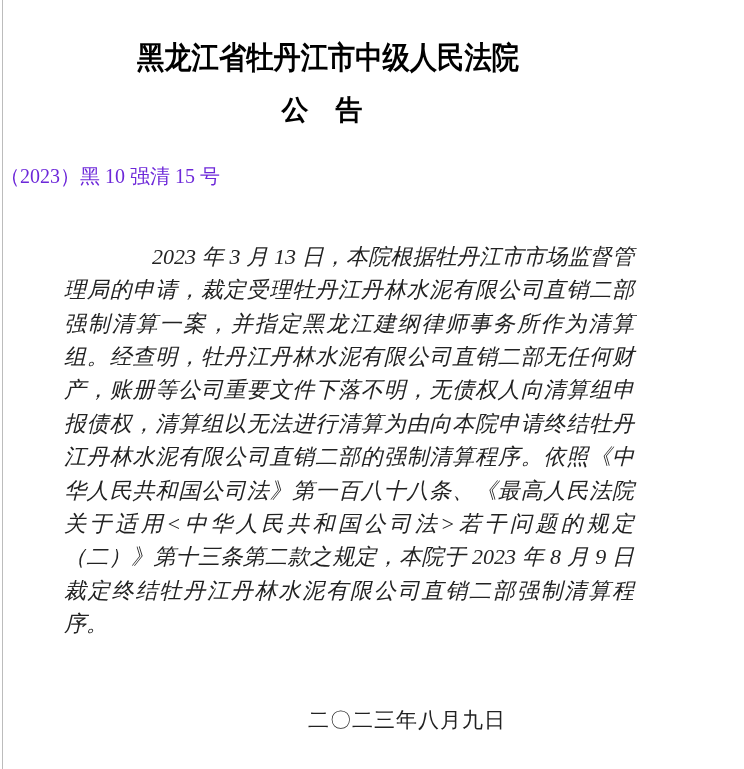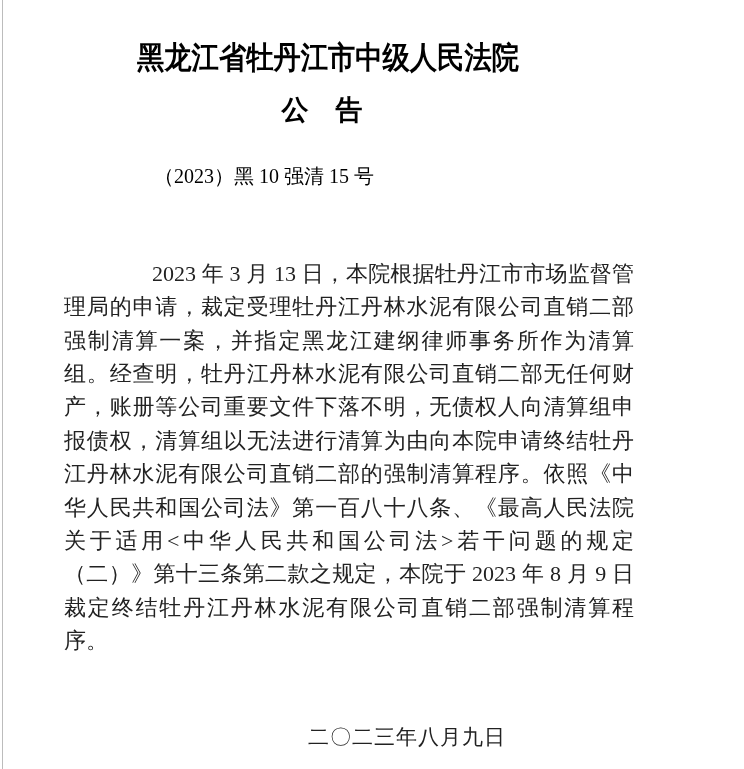--- a/index.html
+++ b/index.html
@@ -43,37 +43,38 @@
     text-align: center;
     font-family: "Liberation Sans", "DejaVu Sans", sans-serif;
     font-weight: 700;
     font-size: 27px;
     line-height: 1.15;
     color: #000000;
   }
   .case-number {
     margin: 37px 0 0 0;
     padding-right: 128px;
-    text-align: center;
+    text-align: left;
     font-family: "Liberation Serif", "DejaVu Serif", serif;
     font-size: 20px;
     line-height: 1.3;
-    color: #000000;
+    color: #6d28d9;
   }
   .body-text {
-    margin: 68px 110px 0 64px;
+    margin: 51px 110px 0 64px;
     width: 570px;
     font-family: "Liberation Serif", "DejaVu Serif", serif;
     font-size: 22px;
     line-height: 33.4px;
     text-align: justify;
     text-justify: inter-character;
     text-indent: 88px;
     color: #222222;
     letter-spacing: 0;
+    font-style: italic;
   }
   .closing-line {
     margin: 15px 110px 0 64px;
     width: 570px;
     font-family: "Liberation Serif", "DejaVu Serif", serif;
     font-size: 22px;
     line-height: 33.4px;
     text-indent: 88px;
     color: #222222;
   }

